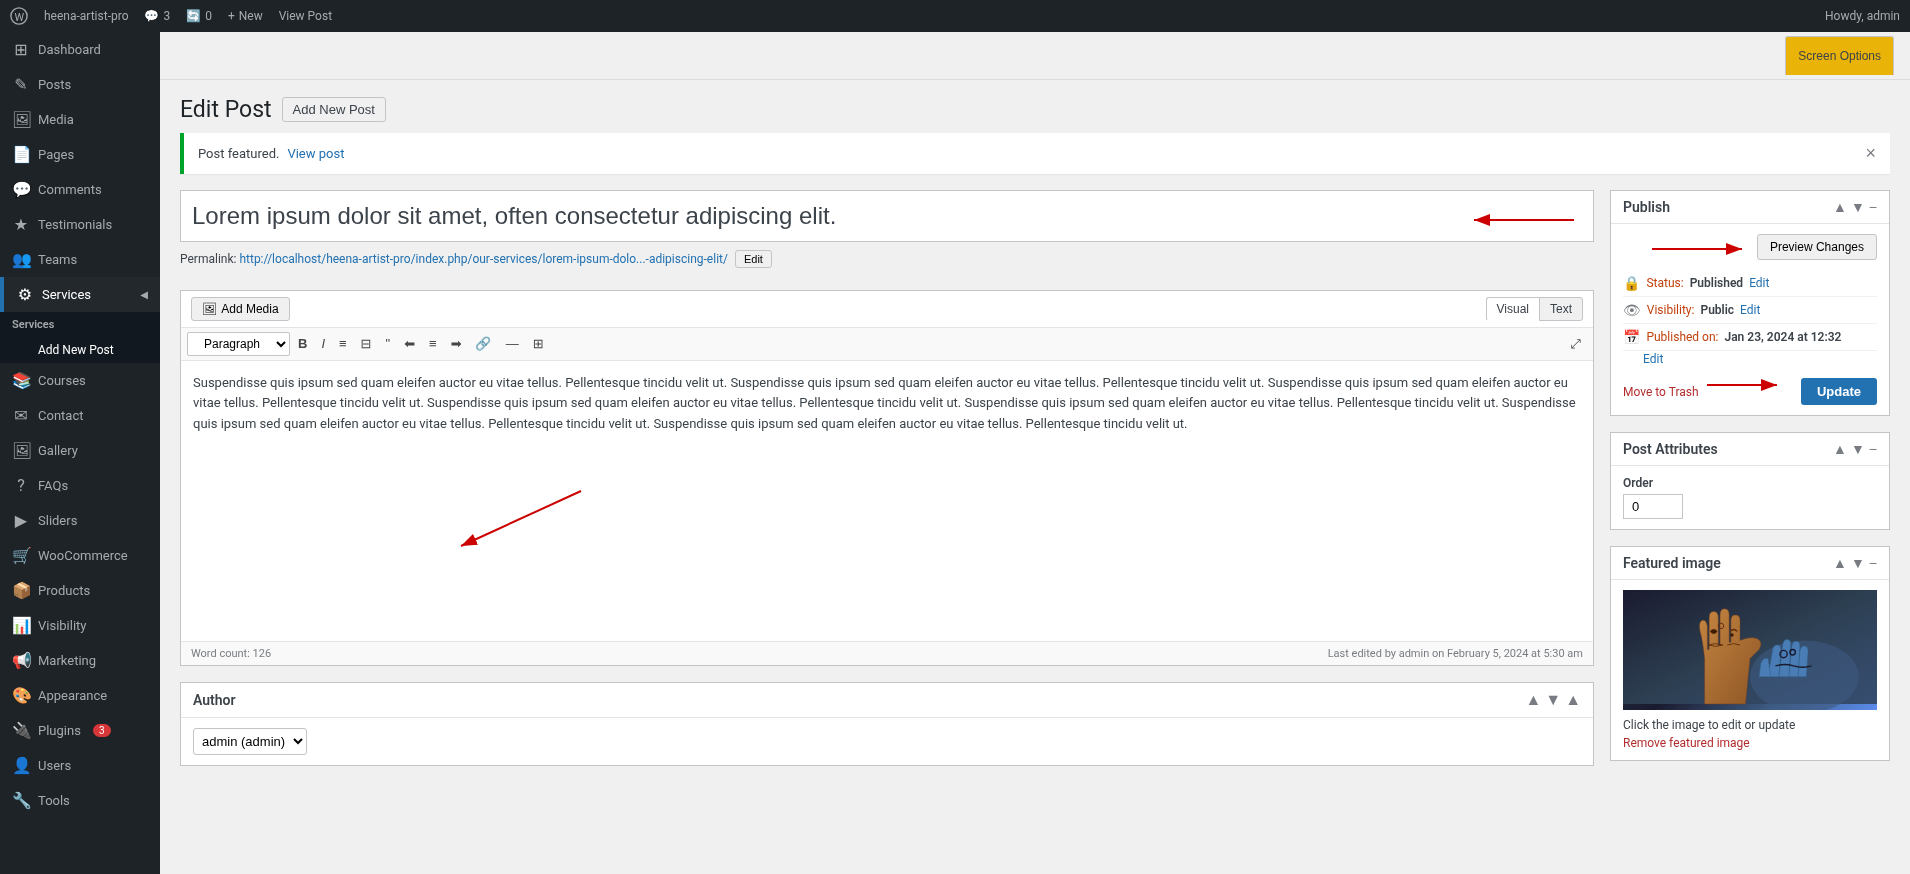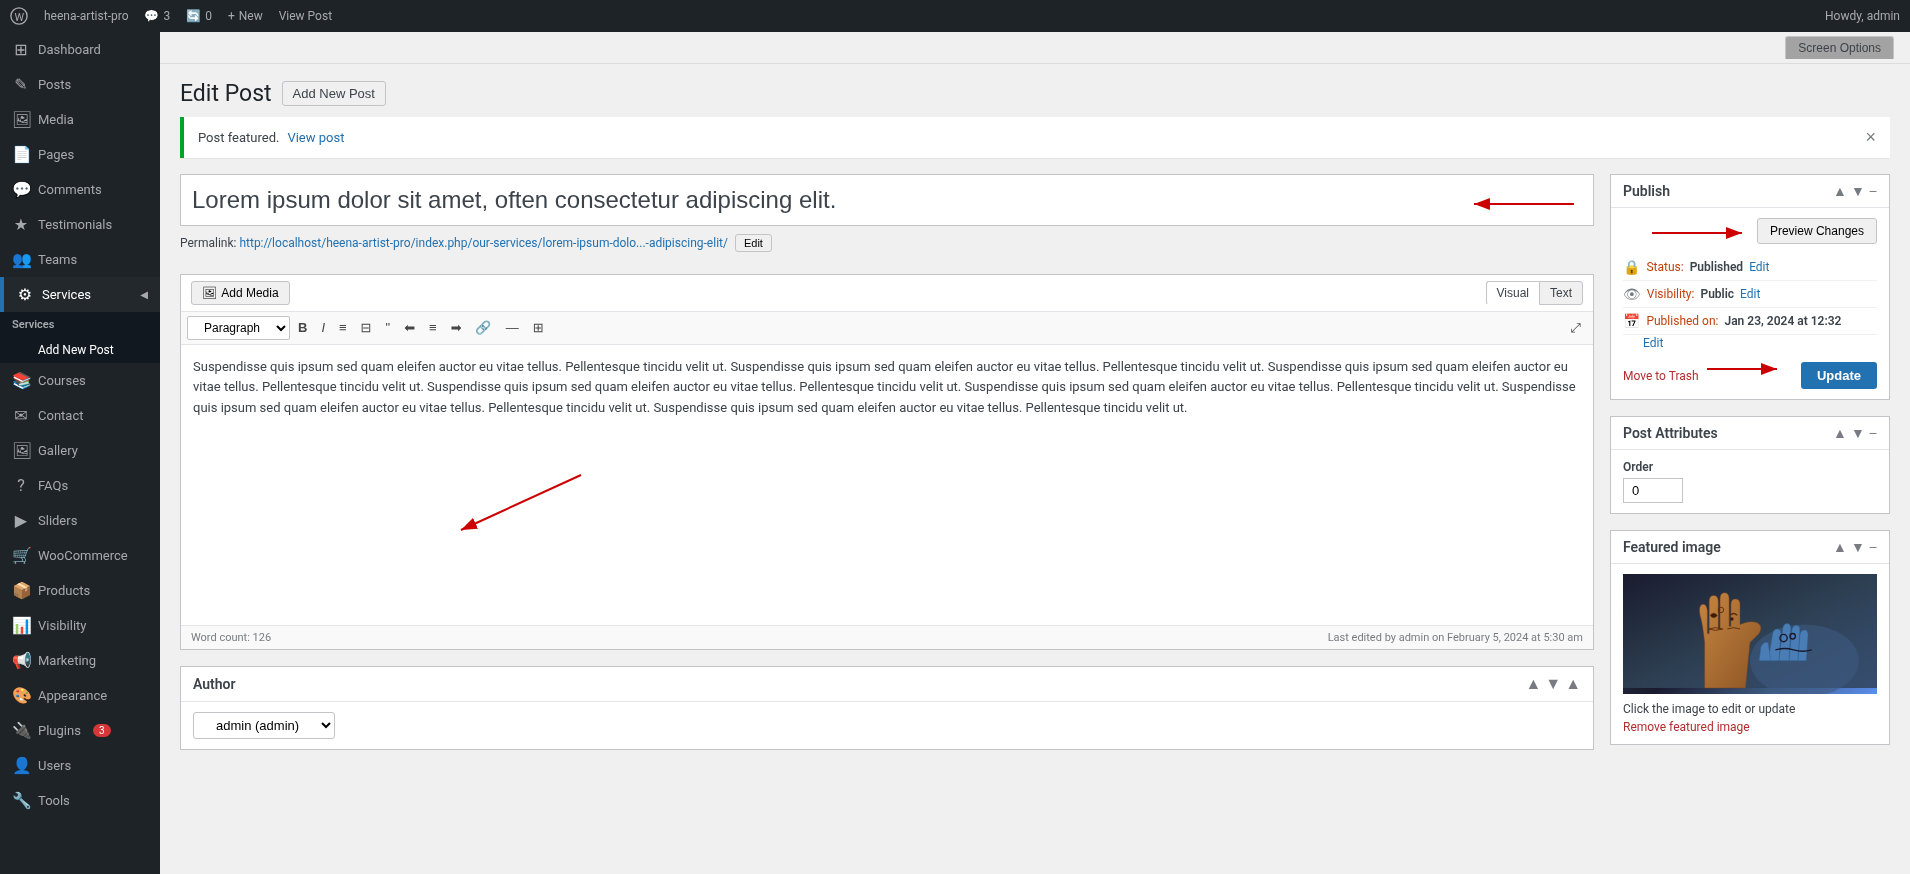--- a/index.html
+++ b/index.html
@@ -22,21 +22,21 @@
     .menu-icon { font-size: 16px; width: 18px; text-align: center; flex-shrink: 0; }
     .submenu { background: #111820; }
     .submenu-item { padding: 6px 12px 6px 38px; color: #a7aaad; cursor: pointer; font-size: 12px; display: block; }
     .submenu-item.current { color: #fff; }
     .menu-section-label { padding: 6px 12px; color: #a7aaad; font-size: 11px; font-weight: 600; background: #111820; }
     .badge { background: #d63638; color: #fff; border-radius: 10px; padding: 1px 6px; font-size: 10px; margin-left: 4px; }
 
     
     #wpcontent { flex: 1; display: flex; flex-direction: column; overflow: hidden; }
     #screen-options-link-wrap { background: #f0f0f1; display: flex; justify-content: flex-end; padding: 4px 16px; border-bottom: 1px solid #dcdcde; }
-    .screen-options-btn { background: #a3a3a3; border: 1px solid #c3c4c7; border-bottom: none; padding: 4px 12px; font-size: 12px; cursor: pointer; color: #3c434a; border-radius: 3px 3px 0 0; }
+    .screen-options-btn { background: #eab308; border: 1px solid #c3c4c7; border-bottom: none; padding: 12px 12px; font-size: 12px; cursor: pointer; color: #3c434a; border-radius: 3px 3px 0 0; }
 
     #wpcontent-inner { padding: 16px 20px; overflow-y: auto; flex: 1; }
 
     .page-header { display: flex; align-items: center; gap: 10px; margin-bottom: 10px; }
     .page-title { font-size: 23px; font-weight: 400; color: #1d2327; }
     .add-new-btn { background: #f0f0f1; border: 1px solid #c3c4c7; padding: 4px 10px; font-size: 13px; cursor: pointer; color: #3c434a; border-radius: 3px; }
 
     .notice { background: #fff; border-left: 4px solid #00a32a; padding: 10px 14px; margin-bottom: 16px; display: flex; align-items: center; gap: 8px; box-shadow: 0 1px 1px rgba(0,0,0,0.04); }
     .notice a { color: #2271b1; text-decoration: none; }
     .notice-close { margin-left: auto; cursor: pointer; color: #787c82; background: none; border: none; font-size: 18px; }
@@ -75,21 +75,21 @@
     
     .editor-footer { display: flex; justify-content: space-between; padding: 5px 10px; border-top: 1px solid #e2e4e7; font-size: 11px; color: #787c82; background: #f9f9f9; }
 
     
     .meta-box { border: 1px solid #c3c4c7; background: #fff; margin-top: 16px; }
     .meta-box-header { padding: 8px 12px; display: flex; align-items: center; justify-content: space-between; border-bottom: 1px solid #e2e4e7; cursor: pointer; }
     .meta-box-title { font-size: 14px; font-weight: 600; }
     .meta-box-controls { display: flex; gap: 4px; }
     .meta-ctrl-btn { background: none; border: none; cursor: pointer; color: #787c82; font-size: 16px; }
     .meta-box-content { padding: 10px 12px; }
-    .author-select { padding: 4px 18px; border: 1px solid #c3c4c7; border-radius: 3px; font-size: 13px; background: #fff; cursor: pointer; }
+    .author-select { padding: 4px 4px; border: 1px solid #c3c4c7; border-radius: 3px; font-size: 13px; background: #fff; cursor: pointer; }
 
     
     .sidebar-box { background: #fff; border: 1px solid #c3c4c7; margin-bottom: 16px; }
     .sidebar-box-header { display: flex; align-items: center; justify-content: space-between; padding: 8px 12px; border-bottom: 1px solid #e2e4e7; }
     .sidebar-box-title { font-size: 14px; font-weight: 600; }
     .sidebar-box-controls { display: flex; gap: 4px; align-items: center; }
     .sb-ctrl { background: none; border: none; cursor: pointer; color: #787c82; font-size: 14px; }
     .sidebar-box-content { padding: 10px 12px; }
 
     

